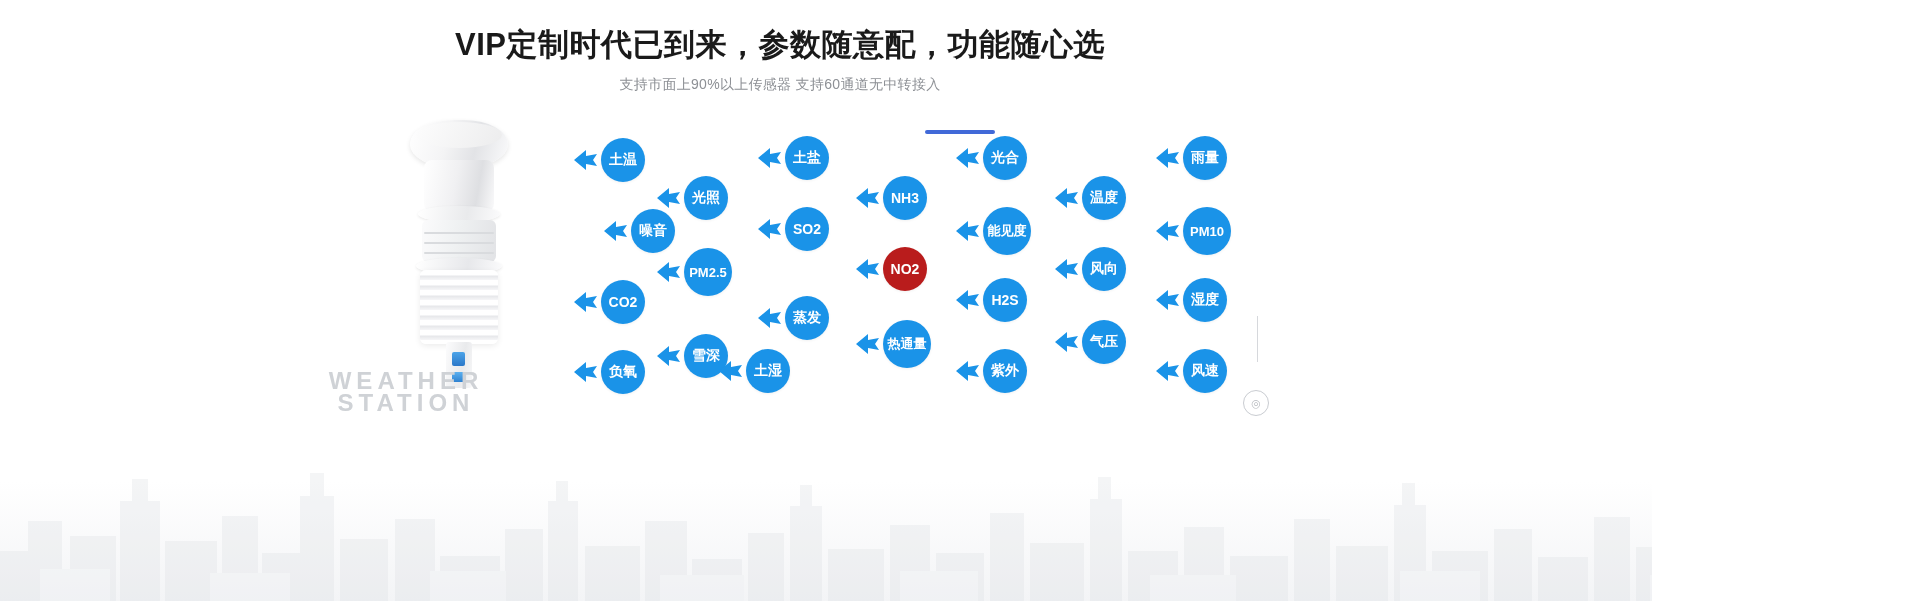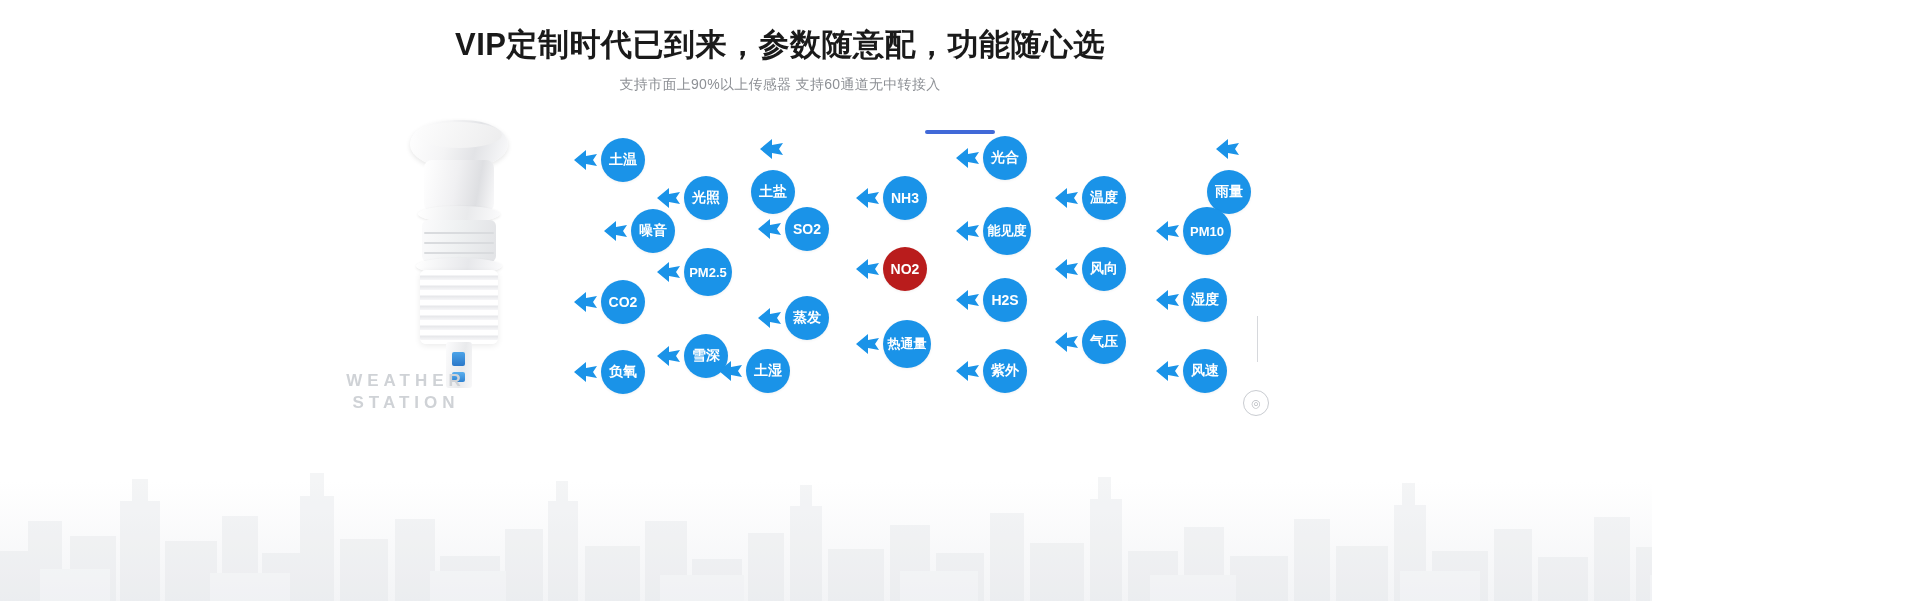--- a/index.html
+++ b/index.html
@@ -56,21 +56,21 @@
        box-shadow:0 2px 6px rgba(0,0,0,.08);}
   .stem{left:46px;top:222px;width:26px;height:46px;border-radius:3px;
        background:linear-gradient(100deg,#fcfcfd,#e9eaec 60%,#f8f8f9);}
   .stem-blue{left:52px;top:232px;width:13px;height:14px;border-radius:2px;
        background:linear-gradient(180deg,#4ba3e8,#2b78c9);}
   .stem-blue2{left:52px;top:252px;width:13px;height:10px;border-radius:2px;
        background:linear-gradient(180deg,#5bb0ef,#2f82d1);}
 
   .watermark{
     position:absolute;left:306px;top:370px;width:200px;text-align:center;
-    font-size:17px;letter-spacing:5px;font-weight:bold;color:#cfd2d6;line-height:22px;
+    font-size:24px;letter-spacing:5px;font-weight:bold;color:#cfd2d6;line-height:22px;
   }
 
   
   .bubble{position:absolute;display:flex;align-items:center;}
   .bubble .arrow{width:34px;height:26px;flex:0 0 34px;}
   .bubble .circle{
     border-radius:50%;
     background:#1a93e8;
     color:#fff;
     display:flex;align-items:center;justify-content:center;
@@ -216,21 +216,21 @@
             <path fill="#1a93e8" d="M1 13 L13 3 L13 9 L24 7 L20 13 L24 19 L13 17 L13 23 Z"></path>
           </svg></span>
         <span class="circle" style="background: rgb(26, 147, 232); color: rgb(255, 255, 255);">PM2.5</span>
       </div>
       <div class="bubble b-md" style="left: 656px; top: 334px;">
         <span class="arrow"><svg viewBox="0 0 34 26" width="34" height="26">
             <path fill="#1a93e8" d="M1 13 L13 3 L13 9 L24 7 L20 13 L24 19 L13 17 L13 23 Z"></path>
           </svg></span>
         <span class="circle" style="background: rgb(26, 147, 232); color: rgb(255, 255, 255);">雪深</span>
       </div>
-      <div class="bubble b-md" style="left: 757px; top: 136px; flex-direction: column;">
+      <div class="bubble b-md" style="left: 757px; top: 136px;">
         <span class="arrow"><svg viewBox="0 0 34 26" width="34" height="26">
             <path fill="#1a93e8" d="M1 13 L13 3 L13 9 L24 7 L20 13 L24 19 L13 17 L13 23 Z"></path>
           </svg></span>
         <span class="circle" style="background: rgb(26, 147, 232); color: rgb(255, 255, 255);">土盐</span>
       </div>
       <div class="bubble b-md" style="left: 757px; top: 207px;">
         <span class="arrow"><svg viewBox="0 0 34 26" width="34" height="26">
             <path fill="#1a93e8" d="M1 13 L13 3 L13 9 L24 7 L20 13 L24 19 L13 17 L13 23 Z"></path>
           </svg></span>
         <span class="circle" style="background: rgb(26, 147, 232); color: rgb(255, 255, 255);">SO2</span>
@@ -300,21 +300,21 @@
             <path fill="#1a93e8" d="M1 13 L13 3 L13 9 L24 7 L20 13 L24 19 L13 17 L13 23 Z"></path>
           </svg></span>
         <span class="circle" style="background: rgb(26, 147, 232); color: rgb(255, 255, 255);">风向</span>
       </div>
       <div class="bubble b-md" style="left: 1054px; top: 320px;">
         <span class="arrow"><svg viewBox="0 0 34 26" width="34" height="26">
             <path fill="#1a93e8" d="M1 13 L13 3 L13 9 L24 7 L20 13 L24 19 L13 17 L13 23 Z"></path>
           </svg></span>
         <span class="circle" style="background: rgb(26, 147, 232); color: rgb(255, 255, 255);">气压</span>
       </div>
-      <div class="bubble b-md" style="left: 1213px; top: 136px; flex-direction: column;">
+      <div class="bubble b-md" style="left: 1155px; top: 136px;">
         <span class="arrow"><svg viewBox="0 0 34 26" width="34" height="26">
             <path fill="#1a93e8" d="M1 13 L13 3 L13 9 L24 7 L20 13 L24 19 L13 17 L13 23 Z"></path>
           </svg></span>
         <span class="circle" style="background: rgb(26, 147, 232); color: rgb(255, 255, 255);">雨量</span>
       </div>
       <div class="bubble b-lg" style="left: 1155px; top: 207px;">
         <span class="arrow"><svg viewBox="0 0 34 26" width="34" height="26">
             <path fill="#1a93e8" d="M1 13 L13 3 L13 9 L24 7 L20 13 L24 19 L13 17 L13 23 Z"></path>
           </svg></span>
         <span class="circle" style="background: rgb(26, 147, 232); color: rgb(255, 255, 255);">PM10</span>

